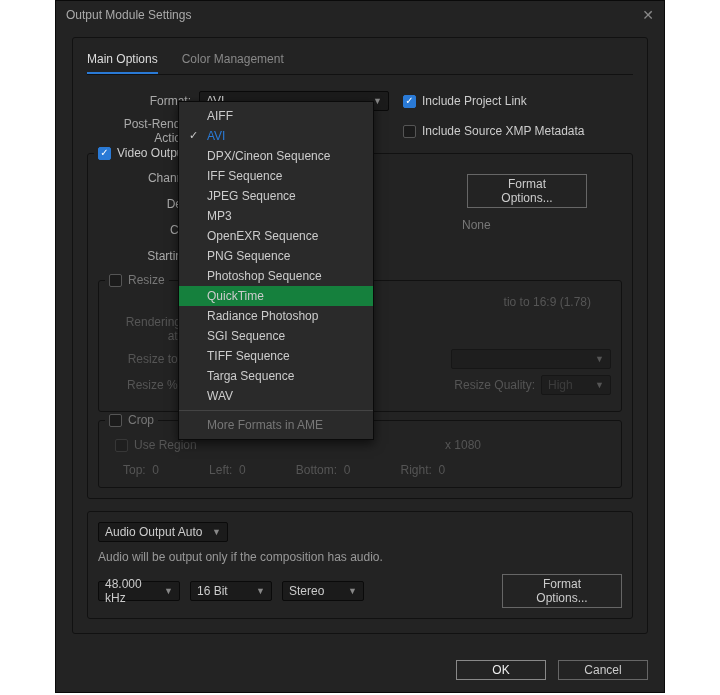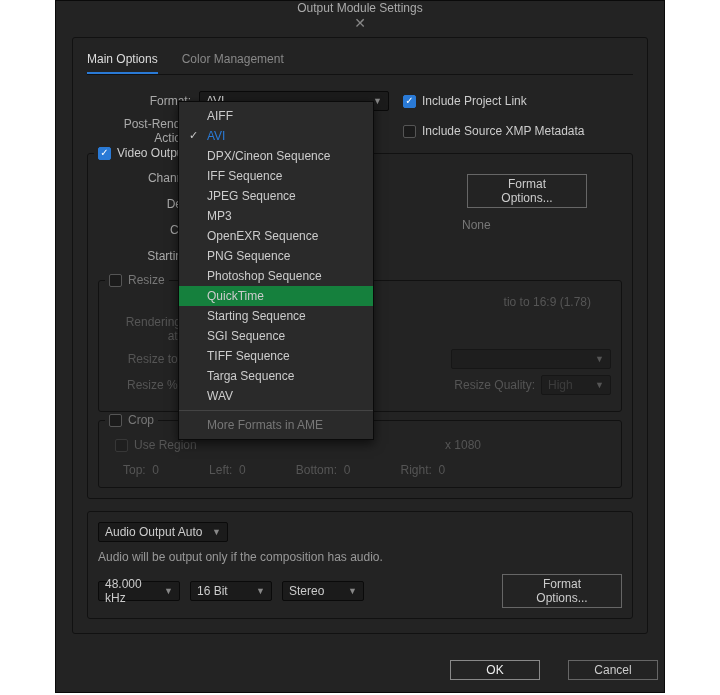--- a/index.html
+++ b/index.html
@@ -4,21 +4,21 @@
 <style>
   * { box-sizing: border-box; margin: 0; padding: 0; font-family: "Segoe UI", Arial, sans-serif; }
   body { background: #fff; width: 720px; height: 695px; overflow: hidden; }
   .dialog {
     position: absolute; top: 0; left: 55px; width: 610px; height: 693px;
     background: #232323; color: #ccc; font-size: 12px;
     border: 1px solid #0a0a0a;
   }
   .titlebar {
     height: 28px; display: flex; align-items: center; justify-content: space-between;
-    padding: 0 10px; color: #aaa; font-size: 12px; background: #232323; flex-direction: column;
+    padding: 0 10px; color: #aaa; font-size: 12px; background: #232323;
   }
   .close-x { font-size: 14px; color: #888; cursor: pointer; }
   .content { padding: 8px 16px 0 16px; }
   .panel {
     border: 1px solid #111; border-radius: 3px; padding: 10px 14px 14px 14px;
     background: #232323;
   }
   .tabs { display: flex; gap: 24px; border-bottom: 1px solid #111; margin-bottom: 16px; }
   .tab { padding: 4px 0 6px 0; color: #888; cursor: pointer; }
   .tab.active { color: #ddd; border-bottom: 2px solid #2a7ad6; text-align: center; }
@@ -58,21 +58,21 @@
     background: #2a2a2a; border: 1px solid #0a0a0a;
     box-shadow: 0 4px 10px rgba(0,0,0,.6); z-index: 50;
     color: #ccc; padding: 4px 0;
   }
   .dropdown-menu .item { padding: 3px 10px 3px 28px; position: relative; cursor: pointer; }
   .dropdown-menu .item.selected { color: #2a7ad6; }
   .dropdown-menu .item.selected::before { content:"✓"; position:absolute; left:10px; color:#ccc; font-size:11px; }
   .dropdown-menu .item.highlight { background: #15803d; }
   .dropdown-menu .sep { height:1px; background:#444; margin:4px 0; }
   .bottom-buttons {
-    position: absolute; right: 6px; bottom: 12px; display: flex; gap: 28px;
+    position: absolute; right: 16px; bottom: 12px; display: flex; gap: 12px;
   }
   .audio-note { color: #999; margin: 8px 0 10px 0; }
   .audio-row { display:flex; gap:10px; align-items:center; }
   .sel-sm { width: 82px; height:20px; }
   .crop-vals { display:flex; gap: 50px; margin-top:8px; padding-left: 14px; color:#555; }
   .resize-grid .rrow { display:flex; align-items:center; margin-bottom:6px; color:#555; }
   .resize-grid .rlbl { width:80px; text-align:right; padding-right:8px; }
 </style>
 </head>
 <body>
@@ -232,21 +232,21 @@
       <div class="item">AIFF</div>
       <div class="item selected">AVI</div>
       <div class="item">DPX/Cineon Sequence</div>
       <div class="item">IFF Sequence</div>
       <div class="item">JPEG Sequence</div>
       <div class="item">MP3</div>
       <div class="item">OpenEXR Sequence</div>
       <div class="item">PNG Sequence</div>
       <div class="item">Photoshop Sequence</div>
       <div class="item highlight">QuickTime</div>
-      <div class="item">Starting Sequence</div>
+      <div class="item">Radiance Photoshop</div>
       <div class="item">SGI Sequence</div>
       <div class="item">TIFF Sequence</div>
       <div class="item">Targa Sequence</div>
       <div class="item">WAV</div>
       <div class="sep"></div>
       <div class="item" style="color: rgb(119, 119, 119);">More Formats in AME</div>
     </div>
 
   <div class="bottom-buttons">
     <button class="btn primary" style="width:90px">OK</button>

